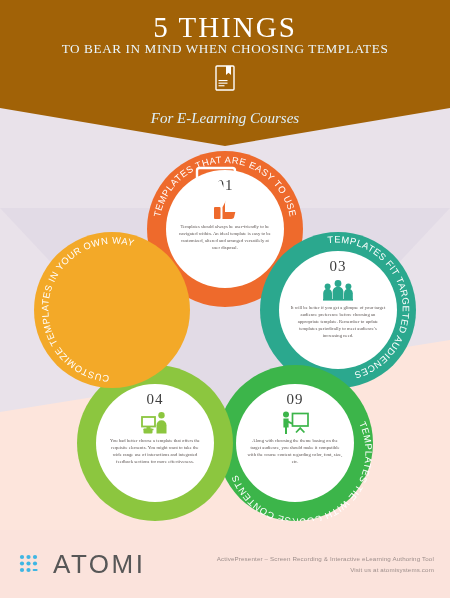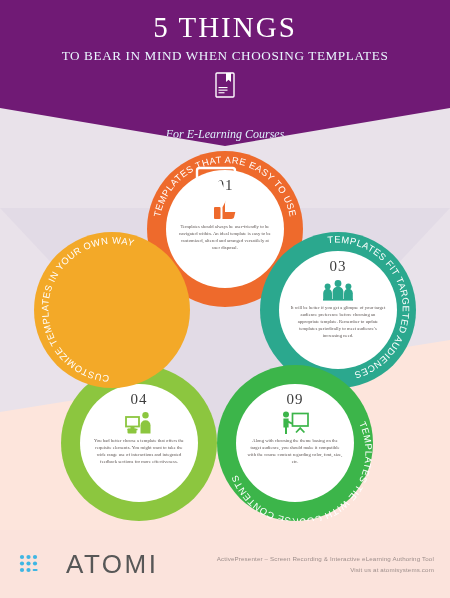--- a/index.html
+++ b/index.html
@@ -14,63 +14,63 @@
   .bg-base{position:absolute;inset:0;background:#e9e2ea;}
   .bg-peach-diag{position:absolute;left:0;bottom:0;width:450px;height:300px;
     background:#fde5dc;
     clip-path:polygon(0 38%,100% 14%,100% 100%,0 100%);}
   .bg-lav-v{position:absolute;left:0;bottom:150px;width:450px;height:240px;
     background:#e2dbe6;
     clip-path:polygon(0 0,225px 100%,450px 0,450px 0,0 0);}
   .bg-footer{position:absolute;left:0;bottom:0;width:450px;height:68px;background:#fbe3dc;}
 
   
-  .header{position:absolute;top:0;left:0;width:450px;height:146px;background:#701a75;
+  .header{position:absolute;top:0;left:0;width:450px;height:146px;background:#a16207;
     clip-path:polygon(0 0,450px 0,450px 108px,225px 146px,0 108px);
     z-index:3;}
   .header-inner{position:absolute;inset:0;display:flex;flex-direction:column;align-items:center;}
   .title{font-family:"Liberation Serif", serif;color:#ffffff;font-size:29px;letter-spacing:2px;
     margin-top:13px;line-height:1;font-weight:400;}
   .subtitle{font-family:"Liberation Serif", serif;color:#eaf7ff;font-size:13.2px;letter-spacing:.6px;
-    margin-top:7px;line-height:1;}
+    line-height:1;}
   .book-icon{margin-top:10px;}
-  .tagline{font-family:"Liberation Serif", serif;font-style:italic;color:#ddf0fb;font-size:12px;margin-top:25px;}
+  .tagline{font-family:"Liberation Serif", serif;font-style:italic;color:#ddf0fb;font-size:15px;margin-top:15px;}
 
   
   .wheel{position:absolute;left:0;top:146px;width:450px;height:376px;z-index:4;}
   .node{position:absolute;width:156px;height:156px;border-radius:50%;}
   .ring{position:absolute;inset:0;border-radius:50%;}
   .inner{position:absolute;left:19px;top:19px;width:118px;height:118px;border-radius:50%;
     background:#ffffff;display:flex;flex-direction:column;align-items:center;
     padding-top:8px;box-sizing:border-box;}
   .num{font-family:"Liberation Serif", serif;font-size:15px;color:#3d3d3d;line-height:1;letter-spacing:1px;}
   .nicon{height:26px;margin-top:3px;display:flex;align-items:center;justify-content:center;}
   .body-text{font-family:"Liberation Serif", serif;font-size:4.6px;line-height:1.5;color:#5a5250;
     text-align:center;padding:2px 11px 0;letter-spacing:.05px;}
   .arc-label{position:absolute;inset:0;pointer-events:none;}
   .arc-label text{font-family:"Liberation Sans", sans-serif;font-size:9.4px;fill:#ffffff;
     letter-spacing:.55px;font-weight:400;}
 
   
   #n1{left:147px;top:5px;}
   #n2{left:260px;top:86px;}
   #n3{left:217px;top:219px;}
-  #n4{left:61px;top:219px;}
+  #n4{left:77px;top:219px;}
   #n5{left:34px;top:86px;}
 
   
   .center-icon{position:absolute;left:185px;top:156px;width:80px;height:64px;
     display:flex;align-items:center;justify-content:center;z-index:5;}
 
   
   .footer{position:absolute;left:0;bottom:0;width:450px;height:68px;z-index:6;
     display:flex;align-items:center;}
   .logo{display:flex;align-items:center;margin-left:18px;}
   .logo-word{font-family:"Liberation Sans", sans-serif;font-size:26px;color:#575757;
-    letter-spacing:2.5px;margin-left:20px;font-weight:400;}
+    letter-spacing:2.5px;margin-left:7px;font-weight:400;}
   .foot-text{position:absolute;right:16px;top:50%;transform:translateY(-50%);
     text-align:right;font-family:"Liberation Sans", sans-serif;font-size:6.2px;
     color:#9d8e8b;line-height:1.85;letter-spacing:.15px;}
 </style>
 </head>
 <body>
 
 <div id="page">
 
   <div class="bg-base"></div>

